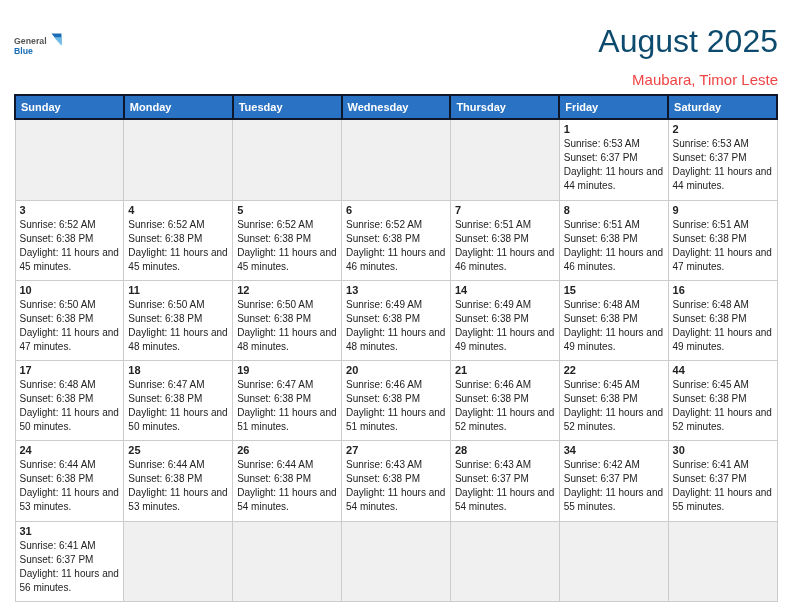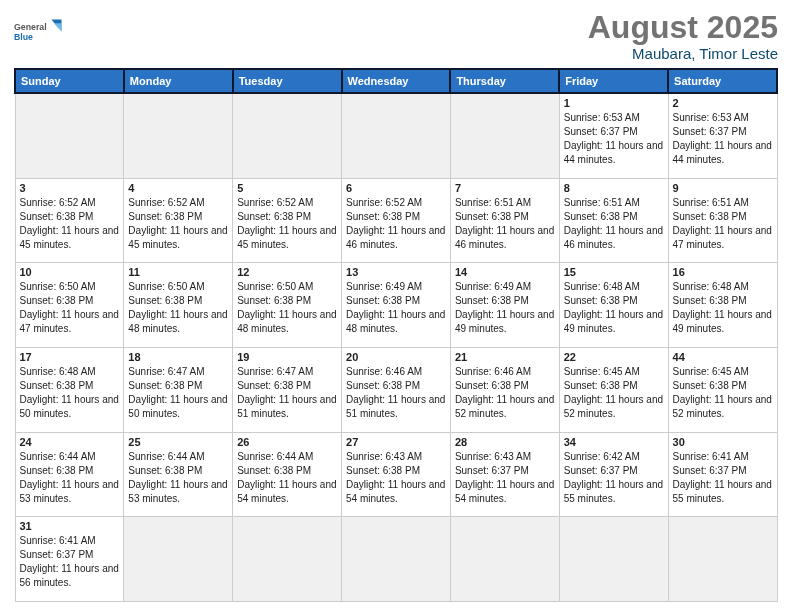--- a/index.html
+++ b/index.html
@@ -9,46 +9,46 @@
       width: 792px;
       min-height: 612px;
       padding: 0;
     }
     .page {
       width: 792px;
       min-height: 612px;
       background: #fff;
       display: flex;
       flex-direction: column;
-      padding: 10px 14px 10px 14px;
+      padding: 24px 14px 10px 14px;
     }
     .header {
       display: flex;
       align-items: flex-start;
       justify-content: space-between;
       margin-bottom: 6px;
     }
     .logo {
       display: flex;
       align-items: center;
       gap: 4px;
     }
     .title-block {
       text-align: right;
     }
     .month-year {
       font-size: 32px;
-      font-weight: bold;
-      color: #737373;
+      font-weight: normal;
+      color: #0c4a6e;
       line-height: 1.1;
     }
     .location {
       font-size: 15px;
-      color: #0c4a6e;
-      margin-top: 0;
+      color: #ef4444;
+      margin-top: 12px;
     }
     .calendar {
       width: 100%;
       border-collapse: collapse;
       flex: 1;
       font-size: 10px;
     }
     .calendar th {
       background: #2a72c3;
       color: #fff;

